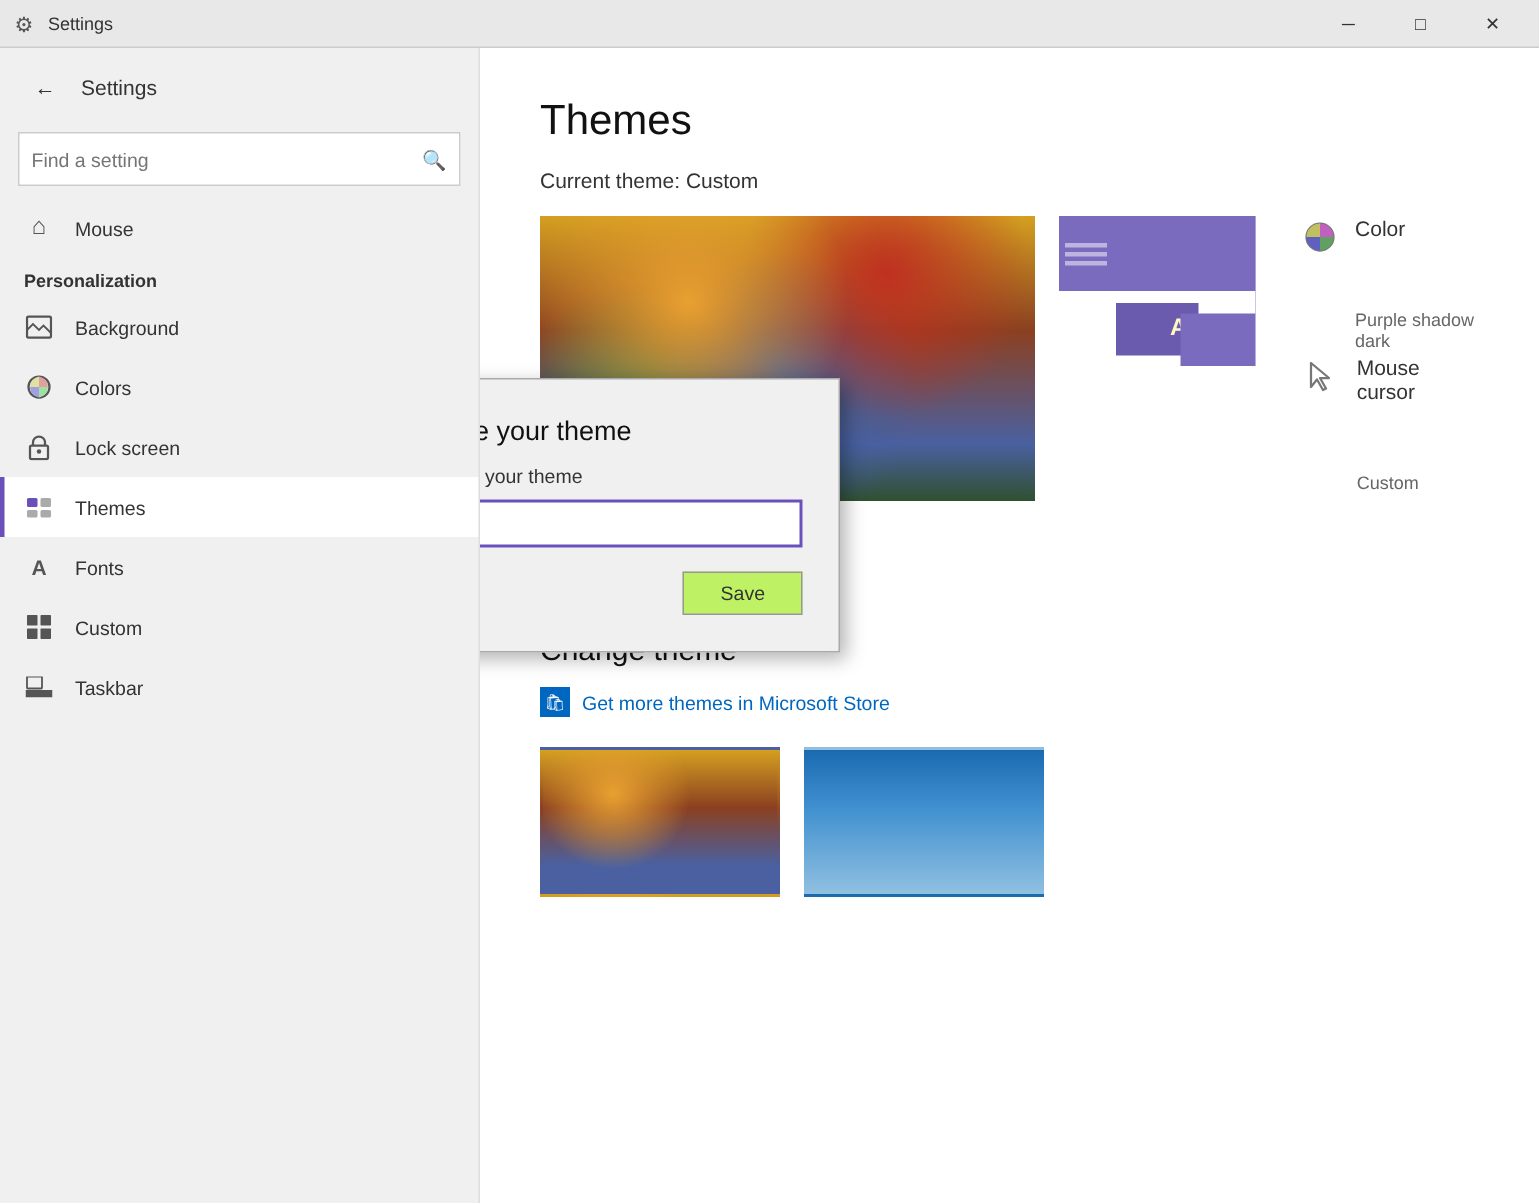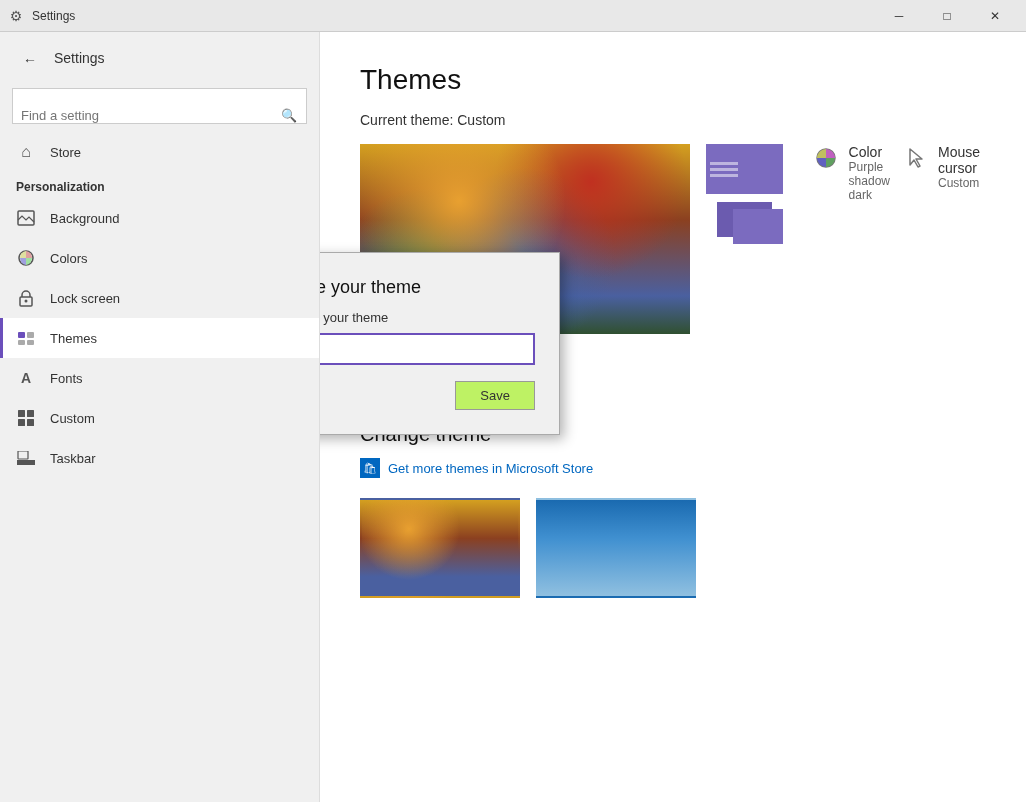--- a/index.html
+++ b/index.html
@@ -83,21 +83,21 @@
     }
     .sidebar-app-title {
       font-size: 14px;
       font-weight: 400;
       color: #333;
     }
 
     .search-box {
       margin: 4px 12px 8px 12px;
       display: flex;
-      align-items: flex-end;
+      align-items: center;
       background: white;
       border: 1px solid #ccc;
       height: 36px;
       padding: 0 8px;
       gap: 6px;
     }
     .search-box input {
       border: none;
       outline: none;
       flex: 1;
@@ -242,21 +242,22 @@
       position: absolute;
       right: 0;
       bottom: 0;
       width: 50px;
       height: 35px;
       background: #7b6bbf;
     }
 
     .theme-details {
       display: flex;
-      gap: 16px;
+      flex-direction: column;
+      gap: 3px;
       margin-left: 16px;
     }
 
     .detail-item {
       display: flex;
       align-items: flex-start;
       gap: 12px;
     }
     .detail-icon {
       width: 24px;
@@ -269,20 +270,21 @@
       margin-top: 2px;
     }
     .detail-text .detail-label {
       font-size: 14px;
       color: #333;
       font-weight: 400;
     }
     .detail-text .detail-value {
       font-size: 12px;
       color: #666;
+      margin-top: 46px;
     }
 
     .save-theme-btn {
       display: inline-block;
       padding: 8px 20px;
       border: 1px solid #999;
       background: #f0f0f0;
       font-size: 13px;
       cursor: pointer;
       color: #333;
@@ -417,21 +419,21 @@
       <span class="sidebar-app-title">Settings</span>
     </div>
 
     <div class="search-box">
       <input type="text" placeholder="Find a setting" style="">
       <div class="search-icon-wrap">🔍</div>
     </div>
 
     <div class="nav-item">
       <div class="nav-icon">⌂</div>
-      <span>Store</span>
+      <span>Mouse</span>
     </div>
 
     <div class="section-label">Personalization</div>
 
     <div class="nav-item">
       <div class="nav-icon">
         <svg width="18" height="18" viewBox="0 0 18 18" fill="none">
           <rect x="1" y="2" width="16" height="14" rx="1" stroke="#555" stroke-width="1.5" fill="none"></rect>
           <path d="M1 11l4-4 4 4 3-3 5 5" stroke="#555" stroke-width="1.2" fill="none"></path>
         </svg>

